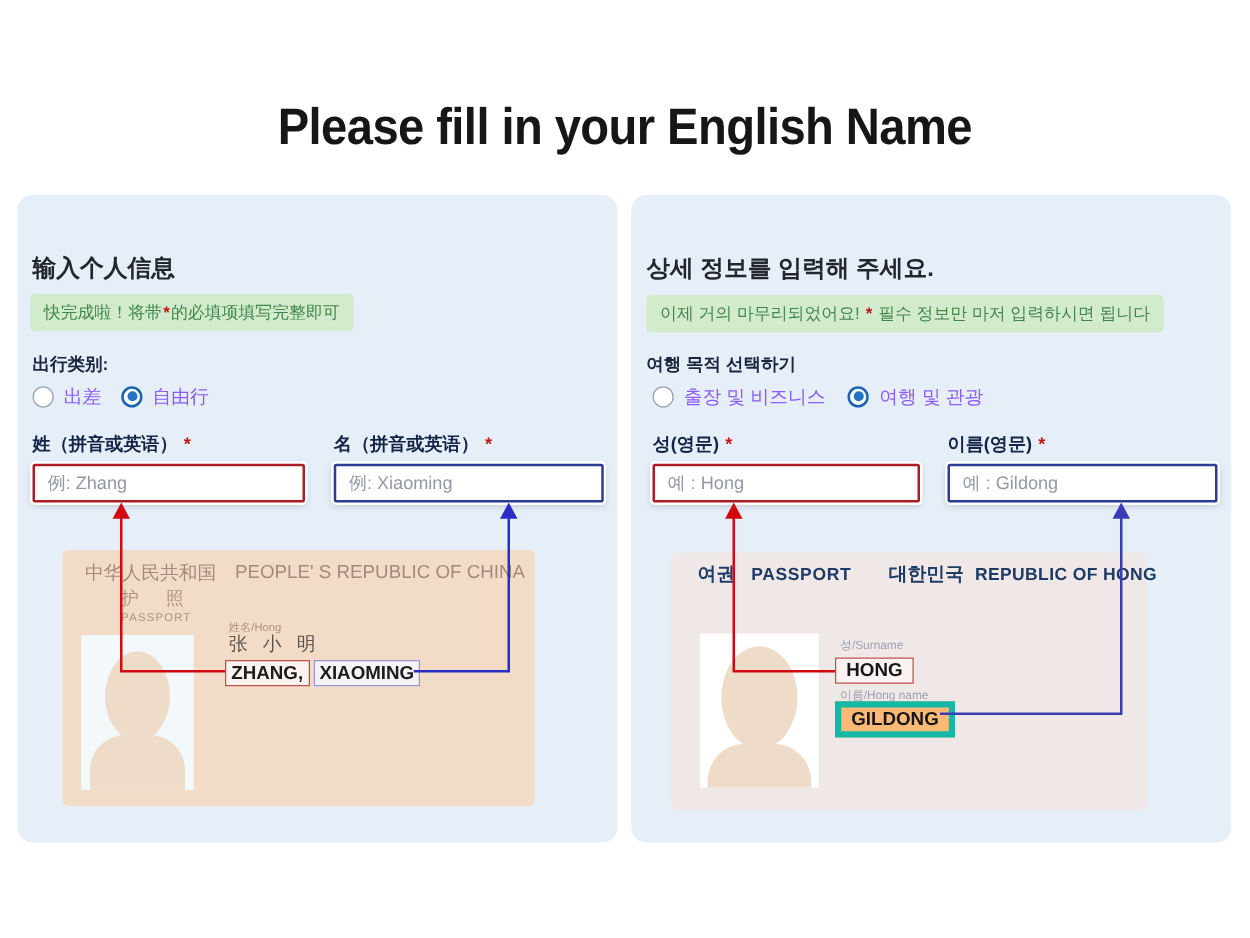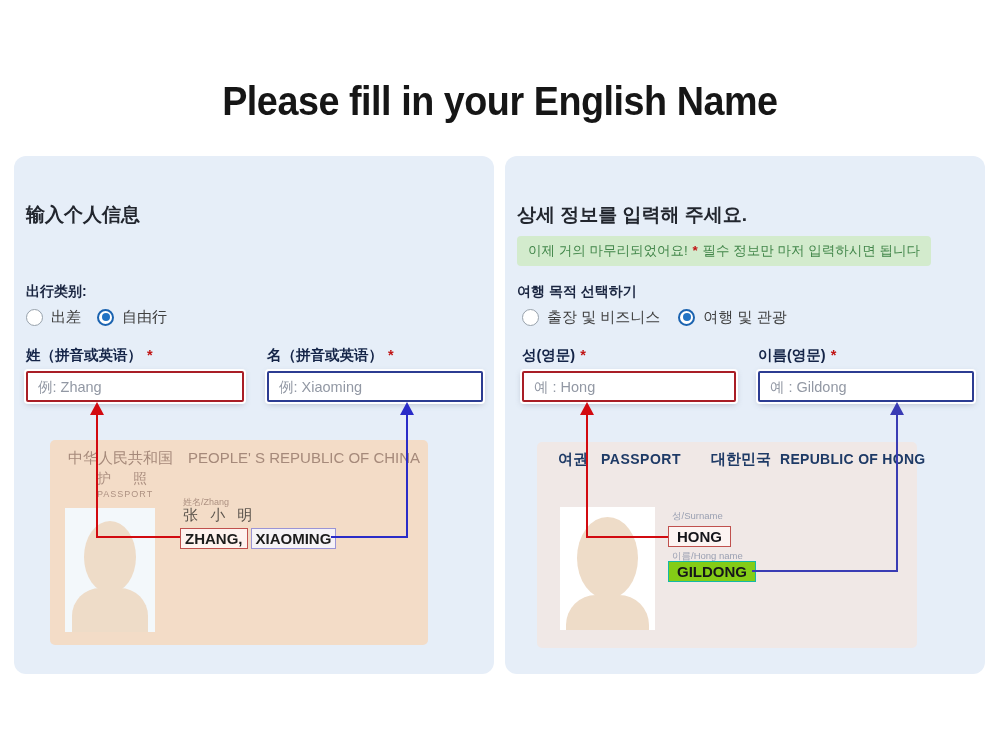--- a/index.html
+++ b/index.html
@@ -21,21 +21,21 @@
     padding:6px 11px; font-size:13.5px; color:#42864a; white-space:nowrap; }
   .ast { color:#c01414; font-weight:bold; margin:0 1px; }
 
   .category-label { position:absolute; font-size:14px; font-weight:bold; color:#1a2540; }
 
   .radio-row { position:absolute; display:flex; align-items:center; height:20px; }
   .radio { width:17px; height:17px; border-radius:50%; background:#fff;
     border:1.5px solid #98a2ac; flex:0 0 auto; position:relative; cursor:pointer; }
   .radio.checked { border:2px solid #1b63b0; }
   .radio.checked::after { content:''; position:absolute; inset:2.5px; border-radius:50%; background:#2273c4; }
-  .radio-label { font-size:15px; color:#404040; margin-left:8px;text-align:center; }
+  .radio-label { font-size:15px; color:#8b5cf6; margin-left:8px;text-align:center; }
 
   .field-label { position:absolute; font-size:14.5px; font-weight:bold; color:#142447; white-space:nowrap; }
   .req { color:#c01414; margin-left:5px; }
 
   .text-input { position:absolute; height:31px; background:#fff; border-radius:2px;
     font-size:14.5px; padding:0 10px; color:#333; outline:none;
     box-shadow:0 0 0 2px #ffffff, 0 2px 6px rgba(108,120,145,0.45); }
   .text-input::placeholder { color:#9298a4; opacity:1; }
   .text-input.red-border { border:2px solid #a91e26; }
   .text-input.blue-border { border:2px solid #2c3c92; }
@@ -57,21 +57,21 @@
 
   .kr-header { position:absolute; left:21px; top:8px; display:flex; align-items:baseline;
     font-weight:bold; color:#1e3a66; white-space:nowrap; }
   .kr-header .t1 { font-size:15px; }
   .kr-header .t2 { font-size:14px; margin-left:13px; letter-spacing:0.5px; }
   .kr-header .t3 { font-size:15px; margin-left:30px; }
   .kr-header .t4 { font-size:14px; margin-left:9px; letter-spacing:0.3px; }
   .kr-small-label { position:absolute; font-size:9.5px; color:#9aa0b2; }
   .kr-box { position:absolute; font-size:15px; font-weight:bold; color:#15151a; padding:1px 8px; white-space:nowrap; }
   .kr-box.surname { border:1px solid #c0504d; background:#fcf4f2; }
-  .kr-box.givenname { border:1px solid #14b8a6; background:#84cc16; }
+  .kr-box.givenname { border:5px solid #14b8a6; background:#fdba74; }
 
   .photo { position:absolute; overflow:hidden; }
   .photo.cn { left:15px; top:68px; width:90px; height:124px; background:#f3f8fb; }
   .photo.kr { left:23px; top:65px; width:95px; height:123px; background:#ffffff; }
   .sil-head { position:absolute; background:#eedcc8; border-radius:50%; }
   .photo.cn .sil-head { left:19px; top:13px; width:52px; height:72px; }
   .photo.kr .sil-head { left:17px; top:10px; width:61px; height:82px; }
   .sil-body { position:absolute; background:#eedcc8; }
   .photo.cn .sil-body { left:7px; top:80px; width:76px; height:50px; border-radius:28px 28px 0 0; }
   .photo.kr .sil-body { left:6px; top:88px; width:83px; height:42px; border-radius:30px 30px 0 0; }
@@ -81,20 +81,23 @@
 </head>
 <body>
 
 <div class="root">
 
   <h1 class="page-title"><span>Please fill in your English Name</span></h1>
 
   <section class="panel left">
     <h2 class="heading" style="left:12px; top:46px;">输入个人信息</h2>
 
+    <div class="banner" style="left:10px; top:79px;">
+      <span>快完成啦！将带</span><span class="ast">*</span><span>的必填项填写完整即可</span>
+    </div>
 
     <div class="category-label" style="left:12px; top:127px;">出行类别:</div>
 
     <div class="radio-row" style="left:12px; top:151px;">
       <span class="radio"></span>
       <span class="radio-label">出差</span>
       <span class="radio checked" style="margin-left:16px;"></span>
       <span class="radio-label">自由行</span>
     </div>
 
@@ -110,21 +113,21 @@
         <span>PEOPLE' S REPUBLIC OF CHINA</span>
       </div>
       <div class="cn-doc-native">护 照</div>
       <div class="cn-doc-en">PASSPORT</div>
 
       <div class="photo cn">
         <span class="sil-head"></span>
         <span class="sil-body"></span>
       </div>
 
-      <div class="cn-name-label">姓名/Zhang</div>
+      <div class="cn-name-label">姓名/Hong</div>
       <div class="cn-name-native">张 小 明</div>
       <div class="name-boxes">
         <span class="name-box surname">ZHANG,</span>
         <span class="name-box givenname">XIAOMING</span>
       </div>
     </div>
   </section>
 
   <section class="panel right">
     <h2 class="heading" style="left:12px; top:46px;">상세 정보를 입력해 주세요.</h2>

